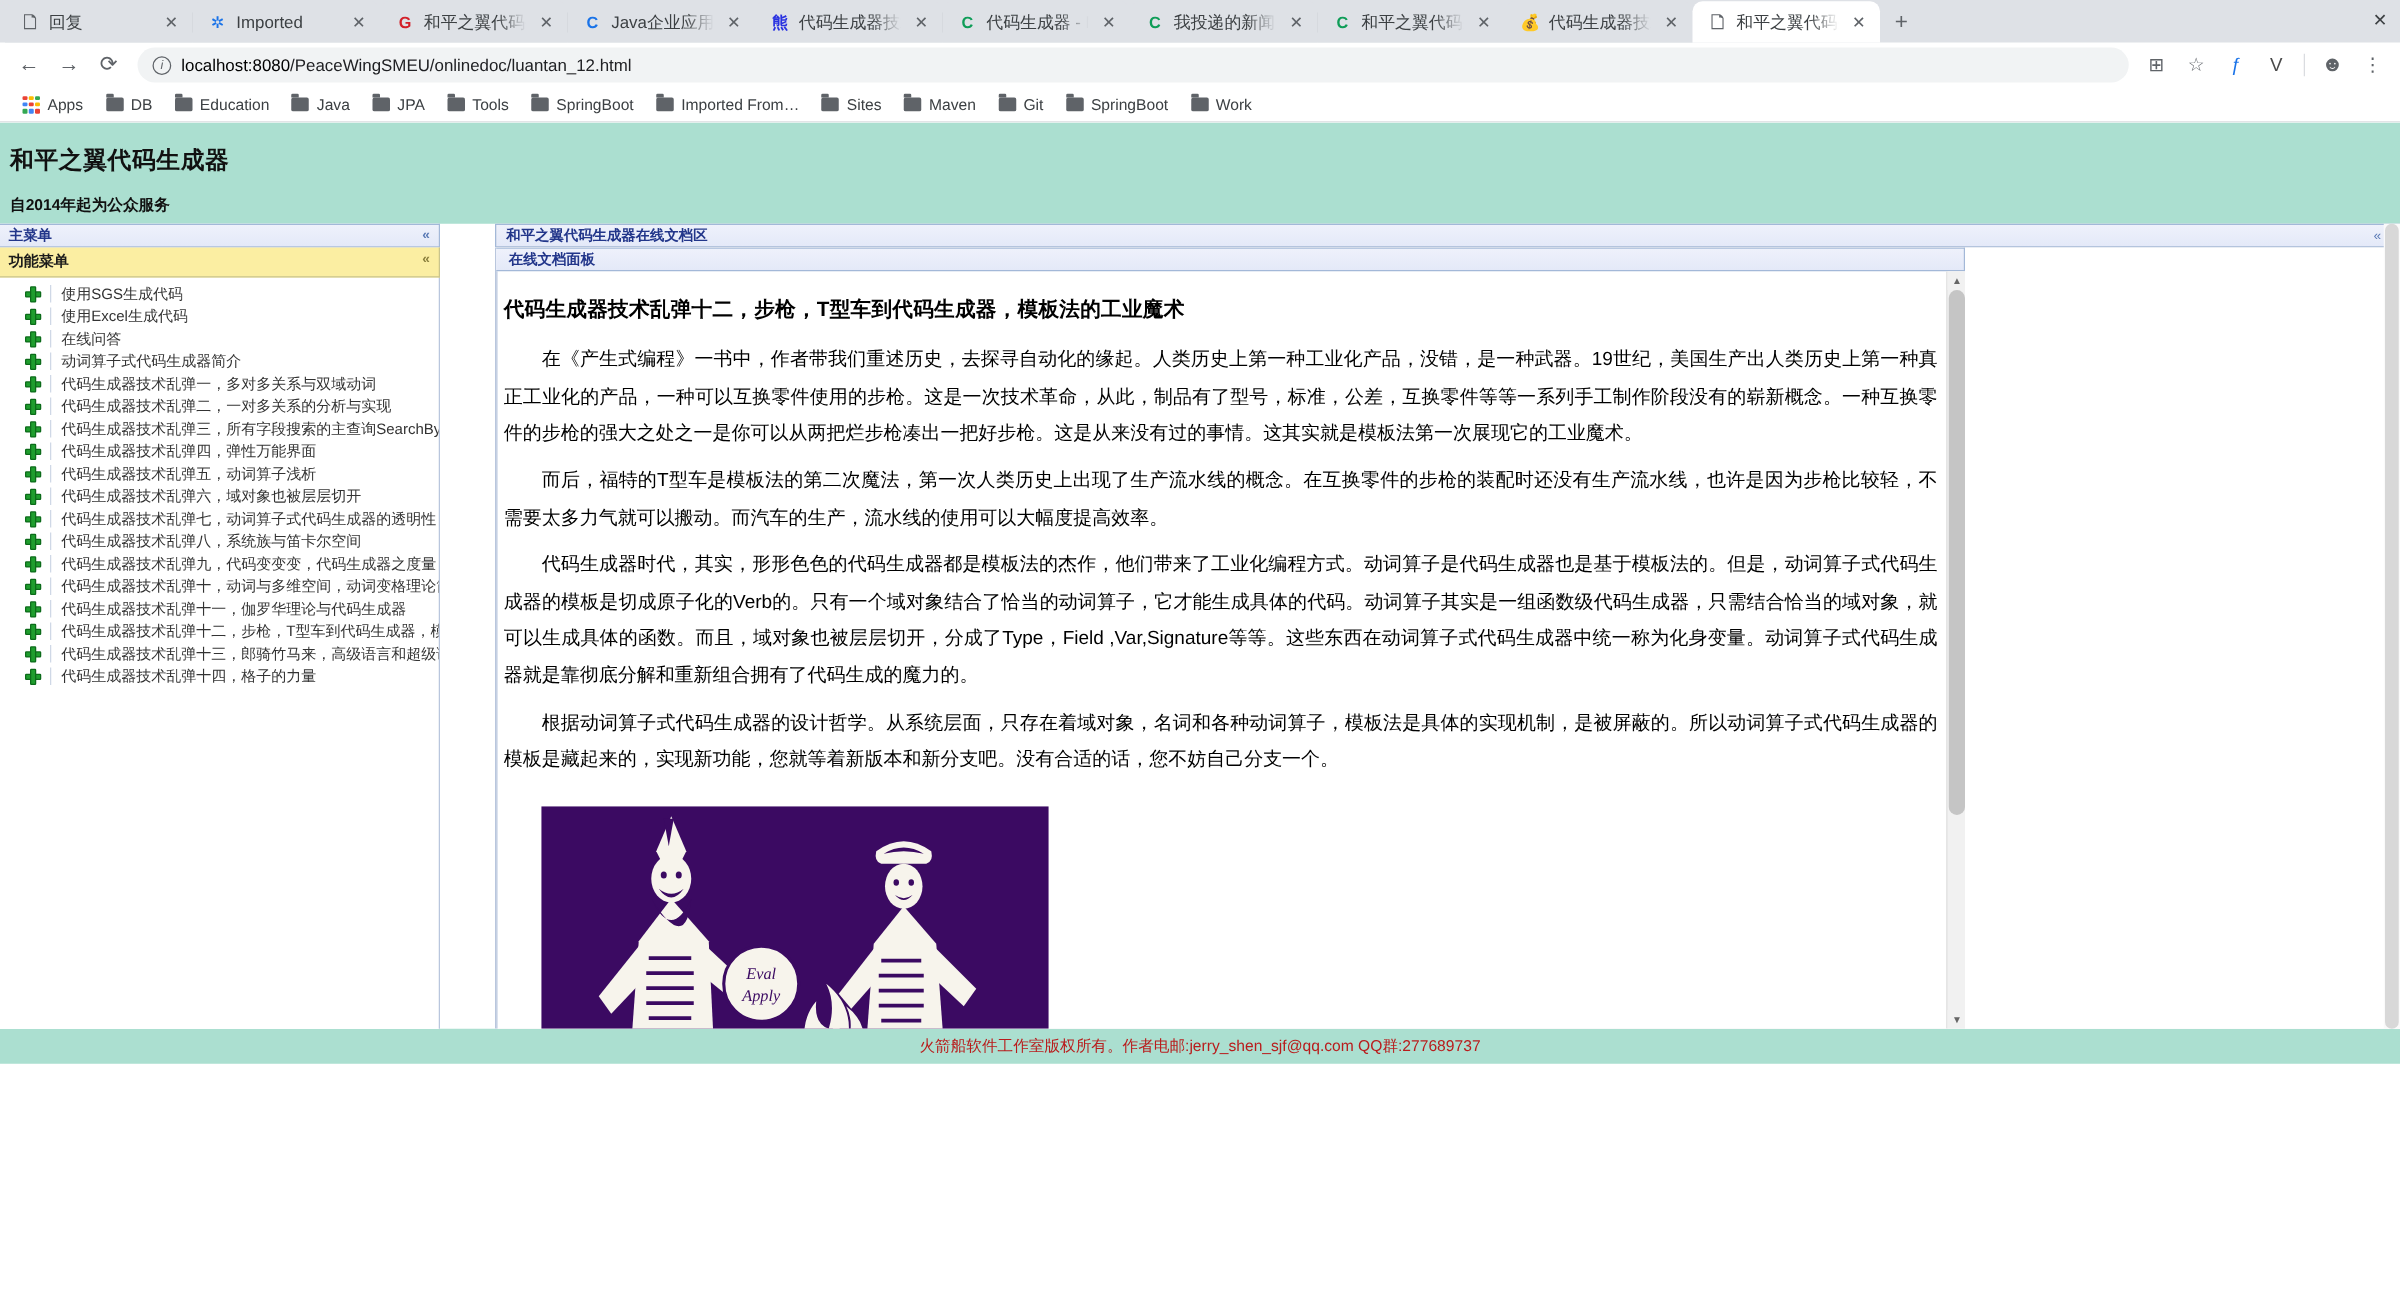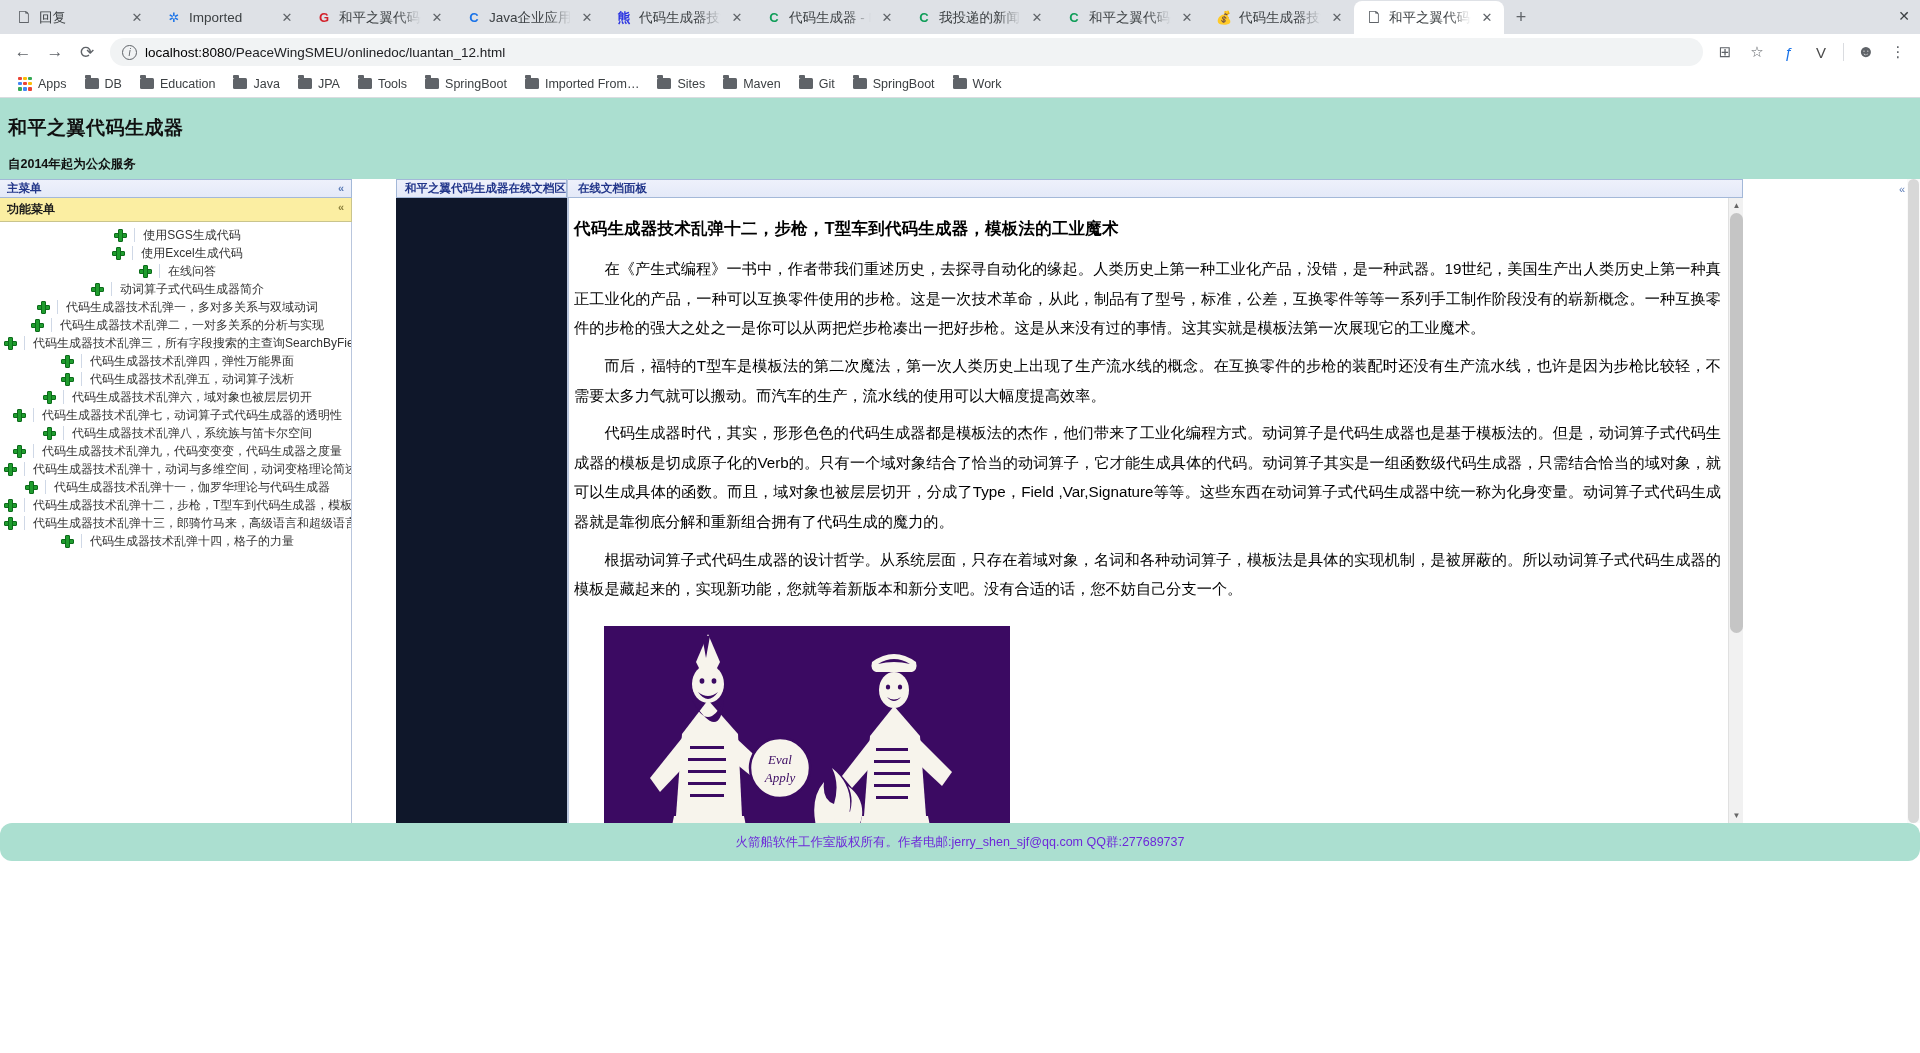--- a/index.html
+++ b/index.html
@@ -80,36 +80,36 @@
     border:1px solid #a3b8d8; border-left:0; display:flex; align-items:center;
     padding-left:7px; font-size:11.5px; font-weight:bold; color:#22368a; position:relative;
   }
   .panel-title .collapse { position:absolute; right:7px; top:2px; color:#5a7ab5; font-size:11px; }
   .func-title {
     height:24px; background:#fbeea2; border:1px solid #c9c48d; border-top:0; border-left:0;
     display:flex; align-items:center; padding-left:7px; font-size:12px; font-weight:bold; color:#1a1a1a; position:relative;
   }
   .func-title .collapse { position:absolute; right:7px; top:3px; color:#8a7f3d; font-size:11px; }
   .menu-list { flex:1; border-right:1px solid #b9c6dd; background:#fff; padding-top:4px; overflow:hidden; }
-  .menu-item { display:flex; align-items:center; height:18px; padding-left:4px; gap:7px;justify-content:center; }
+  .menu-item { display:flex; align-items:center; height:18px; padding-left:20px; gap:7px; }
   .plus-ico {
     width:13px; height:13px; flex:0 0 13px; position:relative; display:block;
   }
   .plus-ico:before, .plus-ico:after {
     content:""; position:absolute; background:#1f9d2e; border:1px solid #0c6b1a; box-sizing:border-box;
   }
   .plus-ico:before { left:0; top:4px; width:13px; height:5px; border-radius:1px; }
   .plus-ico:after  { top:0; left:4px; width:5px; height:13px; border-radius:1px; }
   .menu-item .label {
     font-size:12px; color:#333; border-left:1px solid #cfd8e6; padding-left:8px; line-height:14px;
     white-space:nowrap; overflow:hidden;
   }
 
   
-  .docarea { flex:1; display:flex; flex-direction:row; background:#0f172a; position:relative; }
+  .docarea { flex:1; display:flex; flex-direction:column; background:#e5e5e5; position:relative; }
   .doc-head {
     height:19px; background:linear-gradient(to bottom,#eef1fb,#e4e9f8);
     border:1px solid #a3b8d8; display:flex; align-items:center; padding-left:8px;
     font-size:11.5px; font-weight:bold; color:#22368a; margin-right:0;
   }
   .doc-body { flex:1; display:flex; position:relative; overflow:hidden; background:#fff; }
   .doc-inner { width:1176px; flex:0 0 1176px; border-left:1px solid #b9c6dd; display:flex; flex-direction:column; }
   .doc-subhead {
     height:19px; background:linear-gradient(to bottom,#eef1fb,#e4e9f8);
     border:1px solid #a3b8d8; border-left:0; display:flex; align-items:center; padding-left:10px;
@@ -133,22 +133,22 @@
   .vscroll .arrow { width:15px; height:15px; display:flex; align-items:center; justify-content:center; font-size:8px; color:#666; background:#f1f1f1;}
   .vscroll .thumb { position:absolute; top:15px; left:1px; width:13px; height:420px; background:#c5c5c5; border-radius:7px; }
   .vscroll .arrow.bottom { position:absolute; bottom:0; }
 
   .outer-scroll { position:absolute; right:0; top:0; bottom:0; width:13px; background:#fafafa; }
   .outer-scroll .ot { position:absolute; left:1px; width:11px; top:0; height:100%; background:#d8d8d8; border-radius:6px; }
 
   .collapse-right { position:absolute; right:15px; top:4px; font-size:11px; color:#5a7ab5; }
 
   .site-footer {
-    height:38px; background:#abdfd0; display:flex; align-items:center; justify-content:center;
-    font-size:12.5px; color:#6d28d9;border-radius:12px;
+    height:28px; background:#abdfd0; display:flex; align-items:center; justify-content:center;
+    font-size:12.5px; color:#b91c1c;
   }
 </style>
 </head>
 <body>
 
 <div class="browser">
 
   <div class="tabstrip">
     <div id="tabs-host" style="display:flex;align-items:flex-end;">
         <div class="tab" style="width: 150px;">

